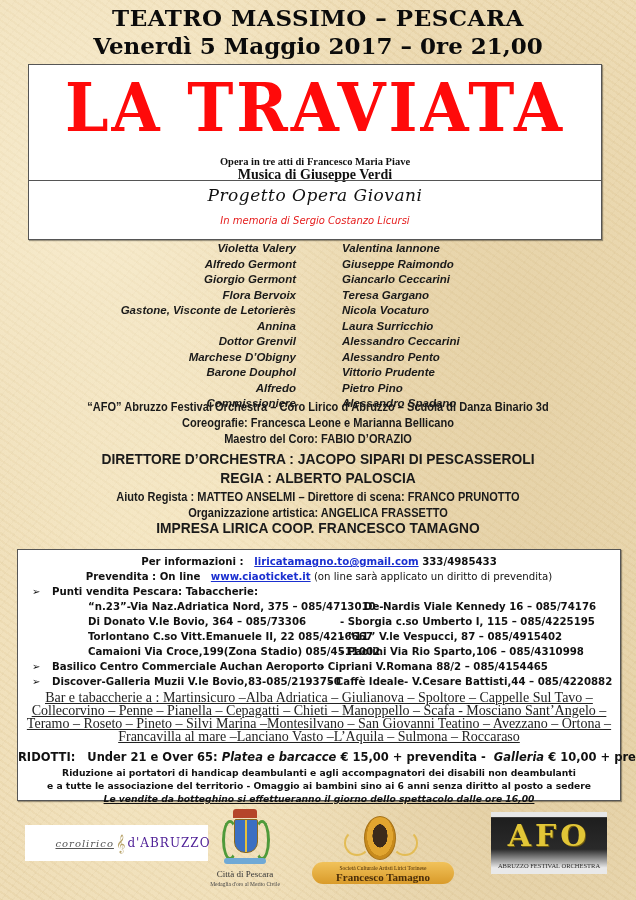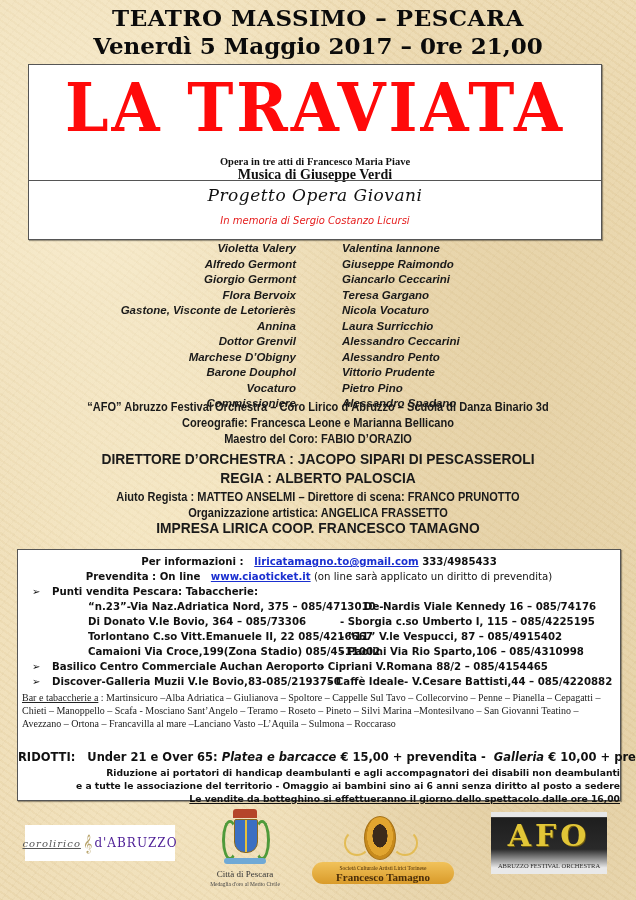--- a/index.html
+++ b/index.html
@@ -92,32 +92,32 @@
     background: #fff; border: 1px solid #555;
     box-shadow: 1px 1px 1px rgba(0,0,0,0.35);
     font-family: "DejaVu Sans", sans-serif;
   }
   .ib-line { position: absolute; left: 0; width: 100%; font-size: 10.2px; font-weight: bold; white-space: nowrap; }
   .ib-link { color: #1a2fd0; text-decoration: underline; padding-left: 7px; }
   .bullet { position: absolute; left: 14px; font-size: 10px; }
   .col { position: absolute; white-space: nowrap; font-size: 10.2px; font-weight: bold; }
   .towns {
     position: absolute; left: 4px; width: 594px; font-family: "Liberation Serif", serif;
-    font-size: 10px; line-height: 13px; color: #222;
+    font-size: 14px; text-align: center; line-height: 13px; color: #222; text-decoration: underline;
   }
   .price { position: absolute; left: 0; width: 100%; text-align: center; font-size: 11.5px; font-weight: bold; white-space: nowrap; }
   .price i { font-style: italic; }
-  .note { position: absolute; left: 0; width: 100%; text-align: right; font-size: 9.2px; font-weight: bold; white-space: nowrap; }
-  .note-u { text-decoration: underline; }
+  .note { position: absolute; left: 0; width: 100%; text-align: center; font-size: 9.2px; font-weight: bold; white-space: nowrap; }
+  .note-u { font-style: italic; text-decoration: underline; }
 
   
   .logo-coro {
     left: 25px; top: 825px; width: 150px; height: 36px; background: #fff;
     display: flex; align-items: center; justify-content: center;
-    font-family: "DejaVu Serif", serif; font-size: 12px; color: #444;
+    font-family: "DejaVu Serif", serif; font-size: 12px; color: #444; padding-left: 33px;
   }
   .logo-coro .lc1 { font-style: italic; text-decoration: underline; letter-spacing: 1px; font-size: 10px; color: #555; }
   .logo-coro .lc2 { font-weight: normal; letter-spacing: 1px; color: #4c1d95; }
   .logo-coro .clef { color: #b8a36a; font-size: 16px; margin: 0 2px; }
 
   .logo-pescara { left: 202px; top: 806px; width: 86px; height: 92px; }
   .crest-crown {
     position: absolute; left: 31px; top: 3px; width: 24px; height: 9px;
     background: #b5452a; border-radius: 3px 3px 0 0;
   }
@@ -226,21 +226,21 @@
     </div>
   <div class="cast-row">
       <span class="role">Marchese D’Obigny</span>
       <span class="singer">Alessandro Pento</span>
     </div>
   <div class="cast-row">
       <span class="role">Barone Douphol</span>
       <span class="singer">Vittorio Prudente</span>
     </div>
   <div class="cast-row">
-      <span class="role">Vocaturo</span>
+      <span class="role">Alfredo</span>
       <span class="singer">Pietro Pino</span>
     </div>
   <div class="cast-row">
       <span class="role">Commissioniere</span>
       <span class="singer">Alessandro Spadano</span>
     </div>
 </div>
 
 <div class="abs center credits-small" style="top:400px;">“AFO” Abruzzo Festival Orchestra – Coro Lirico d’Abruzzo  – Scuola di Danza Binario 3d</div>
 <div class="abs center credits-small" style="top:416px;">Coreografie: Francesca Leone e Marianna Bellicano</div>

